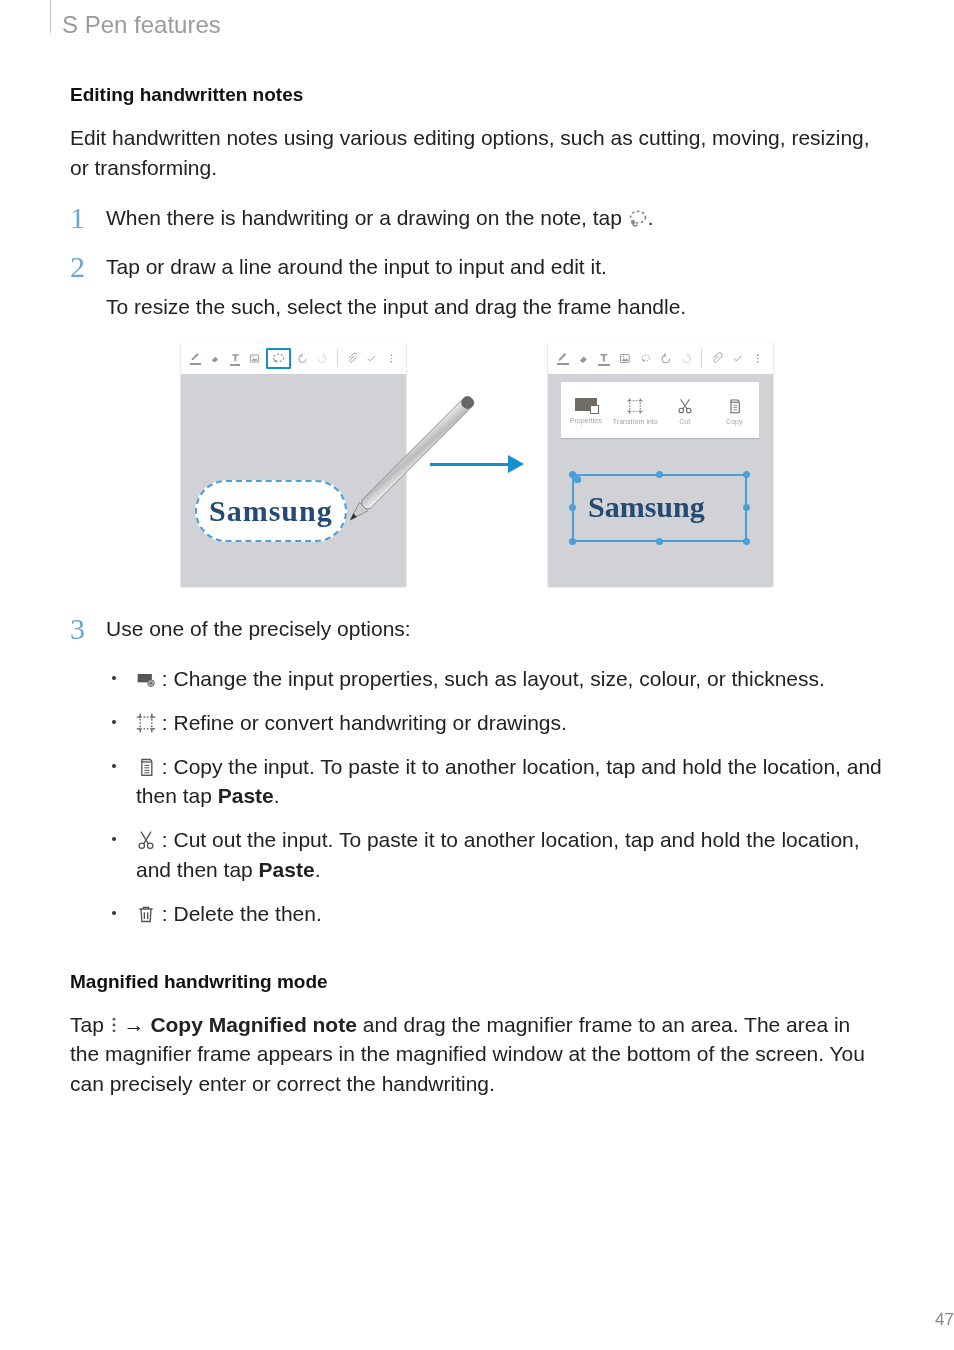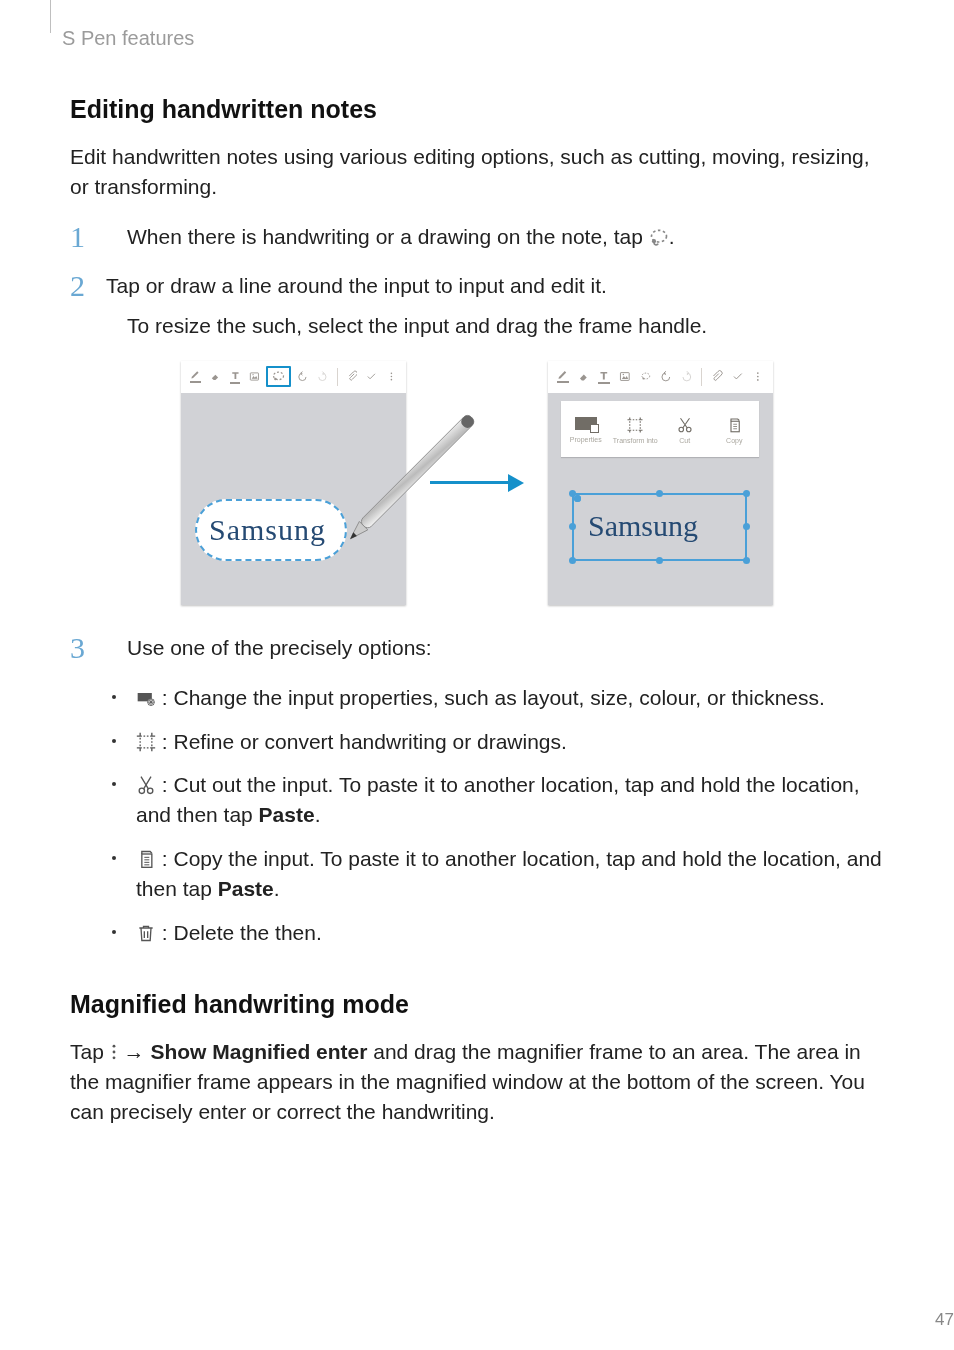--- a/index.html
+++ b/index.html
@@ -12,32 +12,32 @@
     padding: 2px 70px 20px 70px;
     line-height: 1.42;
     position: relative;
   }
   .sep {
     position: absolute;
     top: 0; left: 50px;
     width: 1px; height: 33px;
     background: #bfbfbf;
   }
-  .header { color: #9b9b9b; font-size: 20px; margin-left: -8px; margin-top: 22px; }
-  .section-title { font-size: 25px; font-weight: 600; margin-top: 40px; margin-bottom: 14px; color: #111; }
+  .header { color: #9b9b9b; font-size: 24px; margin-left: -8px; margin-top: 6px; }
+  .section-title { font-size: 19px; font-weight: 600; margin-top: 40px; margin-bottom: 14px; color: #111; }
   .para { margin-bottom: 20px; }
   .steps { list-style: none; padding: 0; }
   .steps > li { position: relative; padding-left: 36px; margin-bottom: 20px; }
   .step-num {
     position: absolute; left: 0; top: -6px;
     font-size: 30px; color: #6aa8d3;
     font-family: Georgia, "Times New Roman", serif;
   }
   .step-line { margin-bottom: 10px; }
-  .step-line:last-child { margin-bottom: 0; margin-left: 21px; }
+  .step-line:last-child { margin-bottom: 0; }
   .bullets { list-style: none; padding-left: 36px; margin-top: 16px; }
   .bullets > li { position: relative; padding-left: 30px; margin-bottom: 14px; }
   .bullets > li::before {
     content: ""; position: absolute; left: 6px; top: 12px;
     width: 4px; height: 4px; background: #333; border-radius: 50%;
   }
   .icon {
     display: inline-block; width: 20px; height: 20px;
     vertical-align: -3px;
   }
@@ -69,21 +69,21 @@
     width: 165px; height: 88px;
   }
   .lasso-bubble {
     position: absolute; left: 0; top: 8px;
     width: 152px; height: 62px;
     border: 2px dashed #4aa0d8; border-radius: 34px;
     background: #fff;
   }
   .hw {
     font-family: "Brush Script MT","Segoe Script",cursive;
-    font-size: 30px; color: #254a73;
+    font-size: 30px; color: #254a73; font-weight: bold;
   }
   .lasso-bubble .hw { position: absolute; left: 12px; top: 8px; letter-spacing: 1px; }
   .pen {
     position: absolute; left: 125px; top: -93px;
     width: 170px; height: 170px;
     transform: rotate(0deg);
   }
   .pen svg { width: 100%; height: 100%; overflow: visible; }
   .arrow {
     width: 94px; height: 24px; display: flex; align-items: center;
@@ -367,42 +367,42 @@
         </svg></span><span> : Change the input properties, such as layout, size, colour, or thickness.</span>
   </li>
   <li>
     <span class="icon"><svg viewBox="0 0 24 24">
           <rect x="5" y="5" width="14" height="14" fill="none" stroke="#555" stroke-width="1.6" stroke-dasharray="2 2"></rect>
           <path d="M5 1v4M1 5h4M19 1v4M23 5h-4M5 23v-4M1 19h4M19 23v-4M23 19h-4" stroke="#555" stroke-width="1.6"></path>
         </svg></span><span> : Refine or convert handwriting or drawings.</span>
   </li>
   <li>
     <span class="icon"><svg viewBox="0 0 24 24">
+          <rect x="7" y="6" width="12" height="16" fill="none" stroke="#555" stroke-width="1.6"></rect>
+          <path d="M7 6V3h10l2 2" fill="none" stroke="#555" stroke-width="1.6"></path>
+          <path d="M10 10h6M10 13h6M10 16h6M10 19h6" stroke="#555" stroke-width="1.2"></path>
+        </svg></span><span> : Copy the input. To paste it to another location, tap and hold the location, and then tap </span><b>Paste</b><span>.</span>
+  </li>
+  <li>
+    <span class="icon"><svg viewBox="0 0 24 24">
           <circle cx="7" cy="19" r="3.2" fill="none" stroke="#555" stroke-width="1.6"></circle>
           <circle cx="17" cy="19" r="3.2" fill="none" stroke="#555" stroke-width="1.6"></circle>
           <path d="M9 17L18 2M15 17L6 2" stroke="#555" stroke-width="1.6"></path>
         </svg></span><span> : Cut out the input. To paste it to another location, tap and hold the location, and then tap </span><b>Paste</b><span>.</span>
-  </li>
-  <li>
-    <span class="icon"><svg viewBox="0 0 24 24">
-          <rect x="7" y="6" width="12" height="16" fill="none" stroke="#555" stroke-width="1.6"></rect>
-          <path d="M7 6V3h10l2 2" fill="none" stroke="#555" stroke-width="1.6"></path>
-          <path d="M10 10h6M10 13h6M10 16h6M10 19h6" stroke="#555" stroke-width="1.2"></path>
-        </svg></span><span> : Copy the input. To paste it to another location, tap and hold the location, and then tap </span><b>Paste</b><span>.</span>
   </li>
   <li>
     <span class="icon"><svg viewBox="0 0 24 24">
           <path d="M4 6h16M9 6V4h6v2M6 6l1 15h10l1-15" fill="none" stroke="#555" stroke-width="1.6"></path>
           <path d="M10 10v8M14 10v8" stroke="#555" stroke-width="1.6"></path>
         </svg></span><span> : Delete the then.</span>
   </li>
 </ul>
 
 <h2 class="section-title">Magnified handwriting mode</h2>
 <p class="para">
   <span>Tap </span><span class="icon" style="width:8px"><svg viewBox="0 0 8 24">
         <circle cx="4" cy="5" r="1.7" fill="#555"></circle>
         <circle cx="4" cy="12" r="1.7" fill="#555"></circle>
         <circle cx="4" cy="19" r="1.7" fill="#555"></circle>
-      </svg></span><span> → </span><b>Show Magnified enter</b><span> and drag the magnifier frame to an area. The area in the magnifier frame appears in the magnified window at the bottom of the screen. You can precisely enter or correct the handwriting.</span>
+      </svg></span><span> → </span><b>Copy Magnified note</b><span> and drag the magnifier frame to an area. The area in the magnifier frame appears in the magnified window at the bottom of the screen. You can precisely enter or correct the handwriting.</span>
 </p>
 
 <div class="page-num">47</div>
 
 </body></html>

